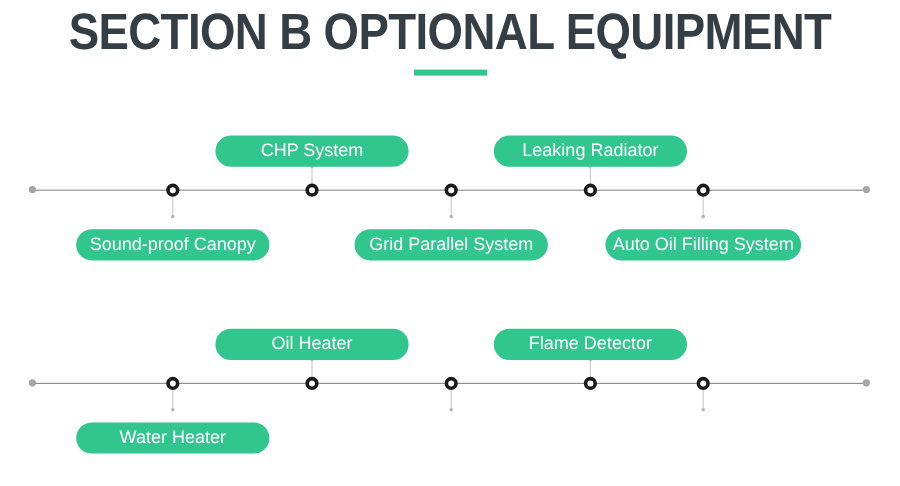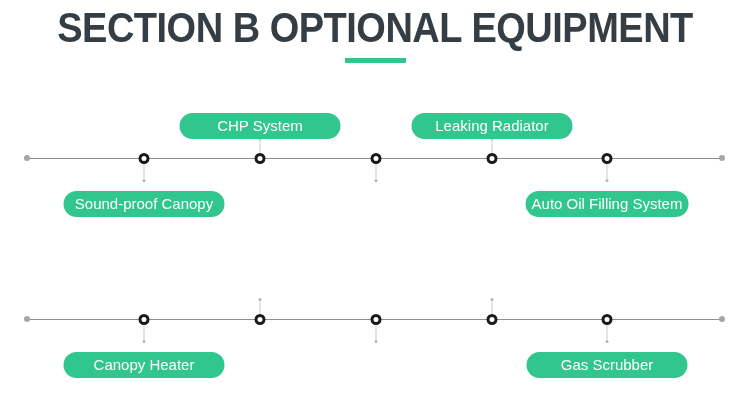--- a/index.html
+++ b/index.html
@@ -69,21 +69,21 @@
     white-space:nowrap;transform:translateX(-50%);z-index:4;
   }
   .pill.top{top:0;}
   .pill.bottom{top:66px;margin-top:12px;}
 
   
   .cx1{left:144px;}
   .cx2{left:260px;}
   .cx3{left:376px;}
   .cx4{left:492px;}
-  .cx5{left:607px;}
+  .cx5{left:586px;}
 </style>
 </head>
 <body>
 
 <div class="stage">
 
   <h1 class="title">SECTION B OPTIONAL EQUIPMENT</h1>
   <div class="title-underline"></div>
 
   <div class="row row1">
@@ -100,38 +100,40 @@
     <span class="node cx1"></span>
     <span class="node cx2"></span>
     <span class="node cx3"></span>
     <span class="node cx4"></span>
     <span class="node cx5"></span>
 
     <div class="pill top cx2">CHP System</div>
     <div class="pill top cx4">Leaking Radiator</div>
 
     <div class="pill bottom cx1">Sound-proof Canopy</div>
+    <div class="pill bottom cx3">Grid Parallel System</div>
     <div class="pill bottom cx5">Auto Oil Filling System</div>
   </div>
 
   <div class="row row2">
     <div class="tl-line"></div>
     <span class="edot el"></span>
     <span class="edot er"></span>
 
     <span class="conn down cx1"></span>
     <span class="conn up cx2"></span>
     <span class="conn down cx3"></span>
     <span class="conn up cx4"></span>
     <span class="conn down cx5"></span>
 
     <span class="node cx1"></span>
     <span class="node cx2"></span>
     <span class="node cx3"></span>
     <span class="node cx4"></span>
     <span class="node cx5"></span>
 
+    <div class="pill top cx2">Oil Heater</div>
+    <div class="pill top cx4">Flame Detector</div>
 
-    <div class="pill bottom cx1">Canopy Heater</div>
-    <div class="pill bottom cx5">Gas Scrubber</div>
+    <div class="pill bottom cx1">Water Heater</div>
   </div>
 
 </div>
 
 </body></html>

